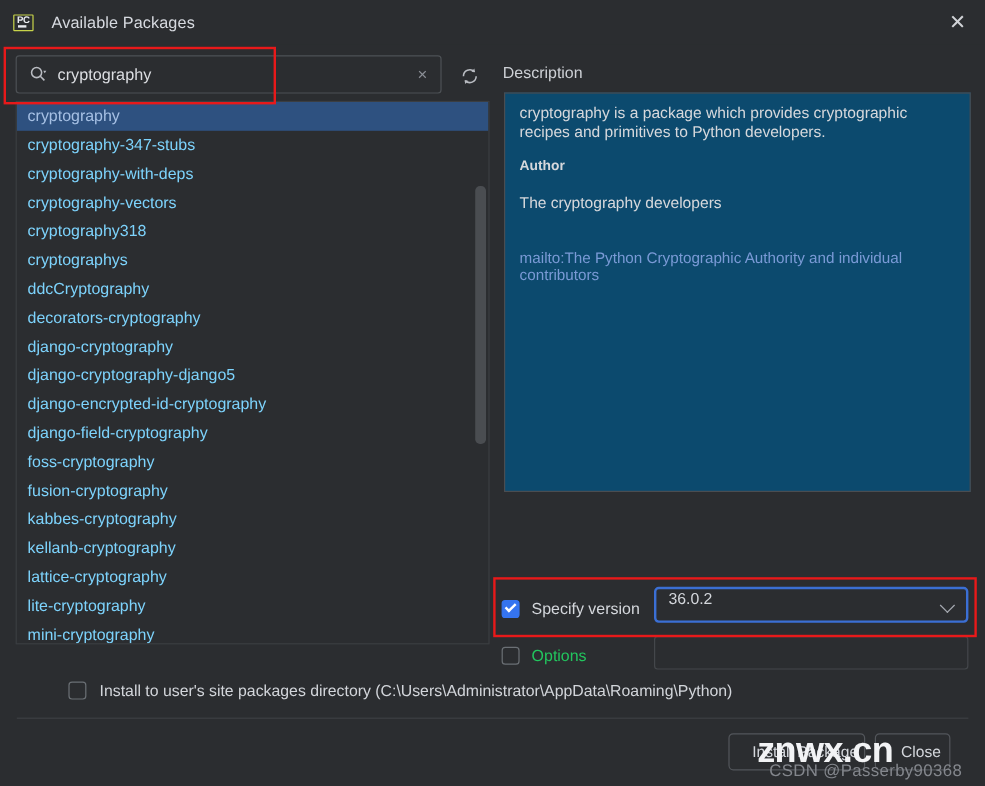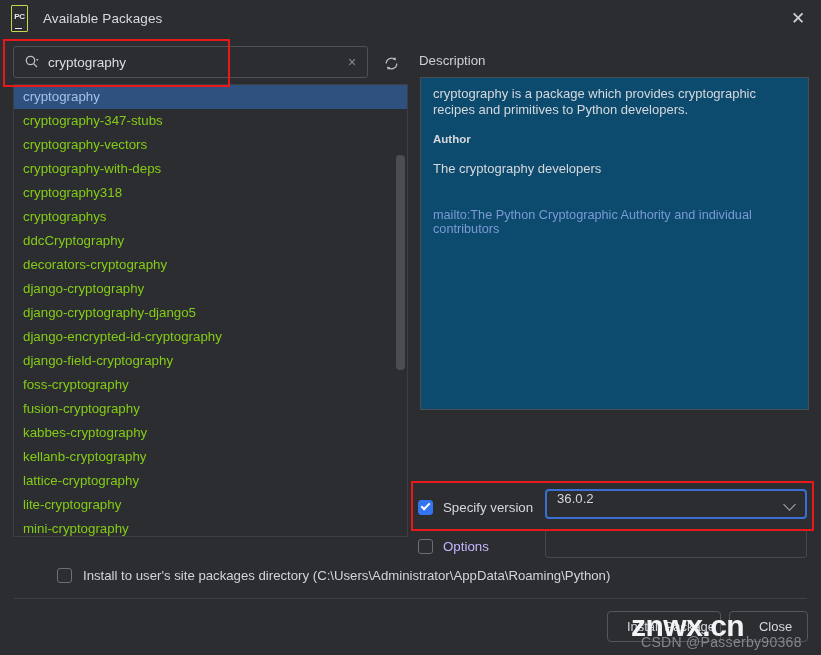--- a/index.html
+++ b/index.html
@@ -16,21 +16,21 @@
     color: #dfe1e5;
   }
 
   
   #titlebar {
     position: absolute; left: 0; top: 0; width: 821px; height: 37px;
     background: #2b2d30;
     display: flex; align-items: center;
   }
   #pc-icon {
-    width: 17px; height: 27px; margin-left: 11px;
+    width: 17px; height: 14px; margin-left: 11px;
     border: 1.5px solid #c8d44a; border-radius: 1px;
     display: flex; align-items: center; justify-content: center;
     font-size: 8px; font-weight: bold; color: #e8eaee;
     letter-spacing: -0.3px; line-height: 1; position: relative;
     background: #2b2d30;
   }
   #pc-icon::after {
     content: ""; position: absolute; bottom: 2px; left: 3px;
     width: 7px; height: 1.5px; background: #e8eaee;
   }
@@ -71,21 +71,21 @@
     border: 2.5px solid #e8191a; pointer-events: none; z-index: 30;
   }
 
   
   #list-panel {
     position: absolute; left: 13px; top: 84px; width: 395px; height: 453px;
     background: #2b2d30; border: 1px solid #3b3e42; overflow: hidden;
   }
   .pkg-row {
     height: 24px; line-height: 24px; padding-left: 9px;
-    font-size: 13.3px; color: #84cc16; white-space: nowrap;
+    font-size: 13.3px; color: #7dd3fc; white-space: nowrap;
   }
   .pkg-row.selected { background: #2e5180; color: #a6c0e4; }
   #list-scrollbar {
     position: absolute; left: 396px; top: 155px; width: 9px; height: 215px;
     background: #4a4d51; border-radius: 4px;
   }
 
   
   #desc-label {
     position: absolute; left: 419px; top: 53px;
@@ -142,21 +142,21 @@
   #version-chevron {
     position: absolute; right: 11px; top: 9px; width: 9px; height: 9px;
     border-left: 1.6px solid #a7abb2; border-bottom: 1.6px solid #a7abb2;
     transform: rotate(-45deg);
   }
   #options-row {
     position: absolute; left: 418px; top: 534px; width: 390px; height: 24px;
     display: flex; align-items: center;
   }
   #options-label {
-    margin-left: 10px; font-size: 13.3px; color: #c4b5fd;
+    margin-left: 10px; font-size: 13.3px; color: #22c55e;
   }
   #options-field {
     position: absolute; left: 545px; top: 530px; width: 262px; height: 28px;
     background: #2b2d30; border: 1px solid #44474b; border-radius: 3px;
   }
 
   
   #usersite-row {
     position: absolute; left: 17px; top: 568px; display: flex; align-items: center; padding-left: 40px;
   }
@@ -169,21 +169,21 @@
     position: absolute; left: 14px; top: 598px; width: 793px; height: 1px;
     background: #3d4044;
   }
   .btn {
     position: absolute; top: 611px; height: 31px;
     background: #2b2d30; border: 1px solid #53565b; border-radius: 4px;
     color: #d4d7dc; font-size: 13px; font-family: "Liberation Sans", sans-serif;
     display: flex; align-items: center; justify-content: center; padding-left: 14px;
   }
   #install-btn { left: 607px; width: 114px; }
-  #close-btn   { left: 729px; width: 79px; }
+  #close-btn   { left: 729px; width: 63px; }
 
   
   #wm-main {
     position: absolute; left: 631px; top: 609px;
     font-size: 30px; font-weight: bold; color: #f2f3f5;
     font-family: "Liberation Sans", sans-serif; letter-spacing: -0.5px;
     z-index: 20; pointer-events: none;
   }
   #wm-sub {
     position: absolute; left: 641px; top: 634px;
@@ -223,22 +223,22 @@
       <path d="M12.3 2.1 l0.6 3.1 l-3.1 -0.5 z" fill="#b9bcc2"></path>
       <path d="M4.7 14.9 l-0.6 -3.1 l3.1 0.5 z" fill="#b9bcc2"></path>
     </svg>
   </div>
 
   <div id="search-redbox"></div>
 
   <div id="list-panel">
       <div class="pkg-row selected">cryptography</div>
       <div class="pkg-row">cryptography-347-stubs</div>
+      <div class="pkg-row">cryptography-with-deps</div>
       <div class="pkg-row">cryptography-vectors</div>
-      <div class="pkg-row">cryptography-with-deps</div>
       <div class="pkg-row">cryptography318</div>
       <div class="pkg-row">cryptographys</div>
       <div class="pkg-row">ddcCryptography</div>
       <div class="pkg-row">decorators-cryptography</div>
       <div class="pkg-row">django-cryptography</div>
       <div class="pkg-row">django-cryptography-django5</div>
       <div class="pkg-row">django-encrypted-id-cryptography</div>
       <div class="pkg-row">django-field-cryptography</div>
       <div class="pkg-row">foss-cryptography</div>
       <div class="pkg-row">fusion-cryptography</div>

